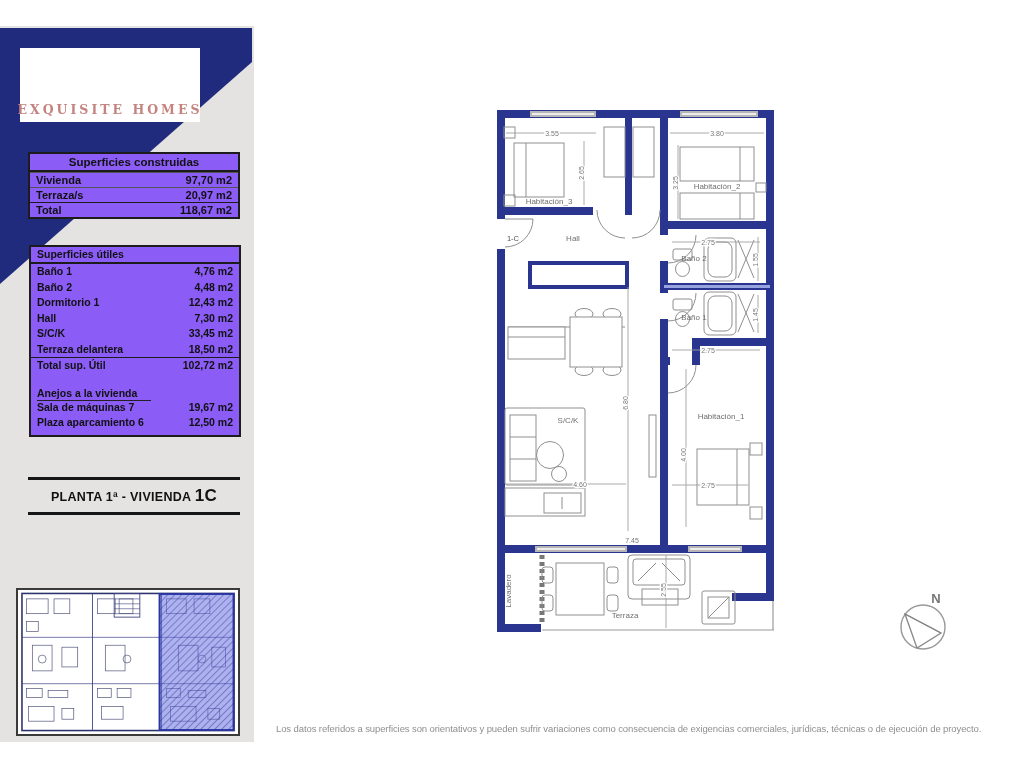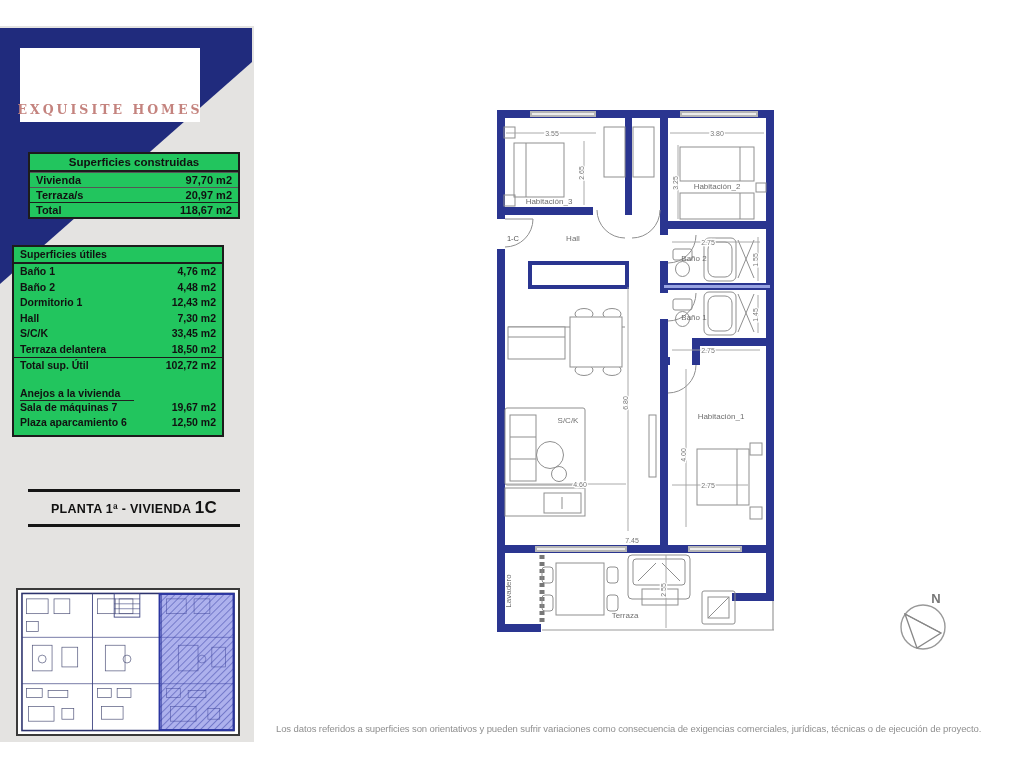--- a/index.html
+++ b/index.html
@@ -9,37 +9,37 @@
 
   
   .sidebar-bg{left:0;top:26px;width:254px;height:716px;background:#e4e3e1;}
   .navy-band{left:0;top:28px;width:252px;height:256px;background:#202b7d;
              clip-path:polygon(0 0,100% 0,100% 34px,0 100%);}
   .logo-box{left:20px;top:48px;width:180px;height:74px;background:#ffffff;
             display:flex;align-items:flex-end;justify-content:center;padding-bottom:5px;box-sizing:border-box;}
   .logo-text{font-family:"DejaVu Serif",serif;font-size:12.5px;font-weight:bold;
              letter-spacing:3px;color:#c4837e;white-space:nowrap;}
 
-  .datatable{background:#22c55e;border:2px solid #1c1c1c;box-sizing:border-box;font-size:11px;font-weight:bold;}
+  .datatable{background:#8b5cf6;border:2px solid #1c1c1c;box-sizing:border-box;font-size:11px;font-weight:bold;}
   .t-built{left:28px;top:152px;width:212px;}
   .t-built .t-head{text-align:center;font-size:11.5px;padding:1px 4px;border-bottom:2px solid #1c1c1c;height:14px;line-height:14px;}
   .t-built .t-row{display:flex;justify-content:space-between;padding:0 6px;height:14px;line-height:14px;border-top:1px solid #555;}
   .t-built .t-row:first-of-type{border-top:none;}
   .t-built .t-row.total{border-top:1.5px solid #1c1c1c;gap:36px;}
 
-  .t-useful{left:12px;top:245px;width:212px;font-size:10.5px;padding-bottom:4px;}
+  .t-useful{left:29px;top:245px;width:212px;font-size:10.5px;padding-bottom:4px;}
   .t-useful .t-head{text-align:left;padding:1px 6px;border-bottom:2px solid #1c1c1c;height:13px;line-height:13px;}
   .t-useful .t-row{display:flex;justify-content:space-between;padding:0 6px;height:15.5px;line-height:15.5px;}
   .t-useful .t-row.pretotal{border-bottom:1.5px solid #1c1c1c;}
   .t-useful .spacer{height:12px;}
   .annex-head{padding:0 6px;height:14px;line-height:14px;}
   .annex-head span{display:inline-block;border-bottom:1.5px solid #222;padding-right:14px;}
 
   .banner{left:28px;top:477px;width:212px;border-top:3px solid #151515;border-bottom:3px solid #151515;
-          text-align:center;padding:6px 0;font-weight:bold;font-size:12.5px;letter-spacing:.3px;margin-top:12px;}
+          text-align:center;padding:6px 0;font-weight:bold;font-size:12.5px;letter-spacing:.3px;}
   .banner .unit{font-size:17px;}
 
   .thumb{left:16px;top:588px;width:224px;height:148px;background:#fff;border:2px solid #3a3a3a;box-sizing:border-box;}
 
   
   .plan{left:492px;top:103px;}
   .compass{left:876px;top:583px;}
   .disclaimer{left:276px;top:723px;width:740px;font-size:9.5px;color:#8f8f8f;white-space:nowrap;letter-spacing:-0.1px;}
 
   svg text{font-family:"Liberation Sans",sans-serif;}

